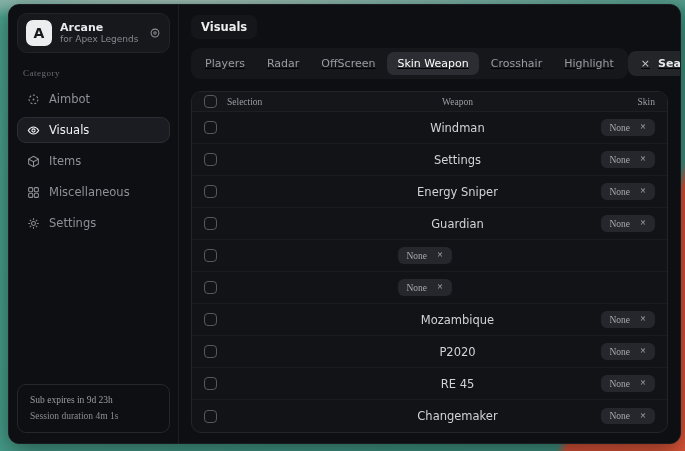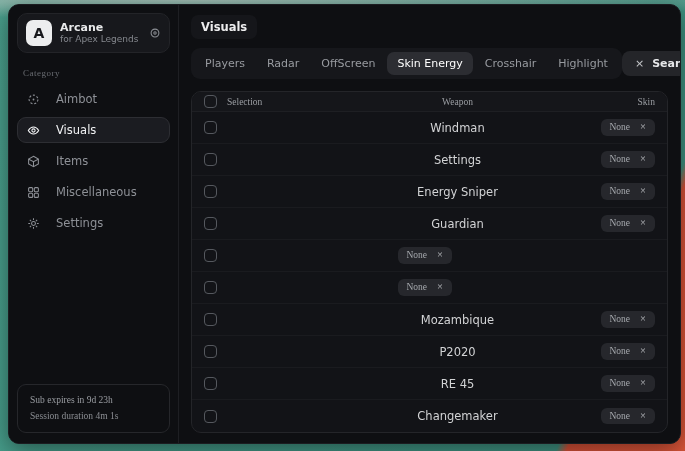--- a/index.html
+++ b/index.html
@@ -40,21 +40,21 @@
   .logo-sub { font-size:9px; color:#85888e; }
   .logo-gear { color:#8b8e94; display:flex; }
 
   .category-label {
     font-size:9px; color:#6a6d73; letter-spacing:.5px;
     margin:15px 6px 8px 6px;
   }
 
   .nav { display:flex; flex-direction:column; gap:5px; }
   .nav-item {
-    display:flex; align-items:center; gap:16px;
+    display:flex; align-items:center; gap:9px;
     padding:5px 8px; border:1px solid transparent; border-radius:9px;
     color:#8e9197; font-size:11.5px; cursor:default;
   }
   .nav-item.active { background:#1b1c21; border-color:#2d2e33; color:#f0f1f3; }
   .nav-item .nicon { display:flex; width:14px; height:14px; align-items:center; justify-content:center; }
   .nav-item svg { display:block; }
 
   .side-spacer { flex:1; }
   .sub-box {
     border:1px solid #26272b; border-radius:9px; padding:7px 12px;
@@ -62,21 +62,21 @@
   }
   .sub-line1 { color:#9a9da2; }
   .sub-line2 { color:#8b8e93; }
 
   
   .main { flex:1; display:flex; flex-direction:column; padding:10px 12px; min-width:0; }
   .page-title {
     align-self:flex-start; background:#15161a; border-radius:7px;
     padding:5px 10px; font-size:11.5px; font-weight:bold; color:#ededee;
   }
-  .tabs-row { display:flex; align-items:center; margin-top:9px; }
+  .tabs-row { display:flex; align-items:center; margin-top:9px;text-decoration:underline; }
   .tab-group { display:flex; gap:2px; background:#16171b; border-radius:9px; padding:4px; }
   .tab {
     padding:5px 10px; border-radius:7px; font-size:11px; color:#989ba0;
     white-space:nowrap; cursor:default;
   }
   .tab.active { background:#2c2d32; color:#fdfdfd; }
   .search-btn {
     margin-left:auto; display:flex; align-items:center; gap:8px;
     background:#242529; border-radius:8px; padding:6px 13px;
     font-size:11px; font-weight:bold; color:#e6e7e9; cursor:default;
@@ -101,21 +101,21 @@
     width:13px; height:13px; border:1.5px solid #55585e; border-radius:4px;
     background:transparent; flex:0 0 13px; cursor:default;
   }
   .trow {
     display:flex; align-items:center; height:32px; padding:0 12px;
     border-bottom:1px solid #1a1b1f;
   }
   .trow:last-child { border-bottom:none; }
   .weapon-name { font-size:11.5px; color:#d2d3d5; }
   .skin-badge {
-    display:inline-flex; gap:10px;
+    display:inline-flex; align-items:center; gap:10px;
     background:#26272c; border-radius:6px; padding:3px 9px;
     font-size:9.5px; color:#a6a9ae;
   }
   .skin-badge .x { color:#bcbec2; font-size:10.5px; line-height:1; cursor:default; }
 </style>
 </head>
 <body>
 
 <div class="window">
 
@@ -195,21 +195,21 @@
   </div>
 
   <div class="main">
     <div class="page-title">Visuals</div>
 
     <div class="tabs-row">
       <div class="tab-group" id="tabs">
           <div class="tab">Players</div>
           <div class="tab">Radar</div>
           <div class="tab">OffScreen</div>
-          <div class="tab active">Skin Energy</div>
+          <div class="tab active">Skin Weapon</div>
           <div class="tab">Crosshair</div>
           <div class="tab">Highlight</div>
         </div>
       <div class="search-btn">
         <span class="x">×</span>
         <span>Search</span>
       </div>
     </div>
 
     <div class="table-card">

